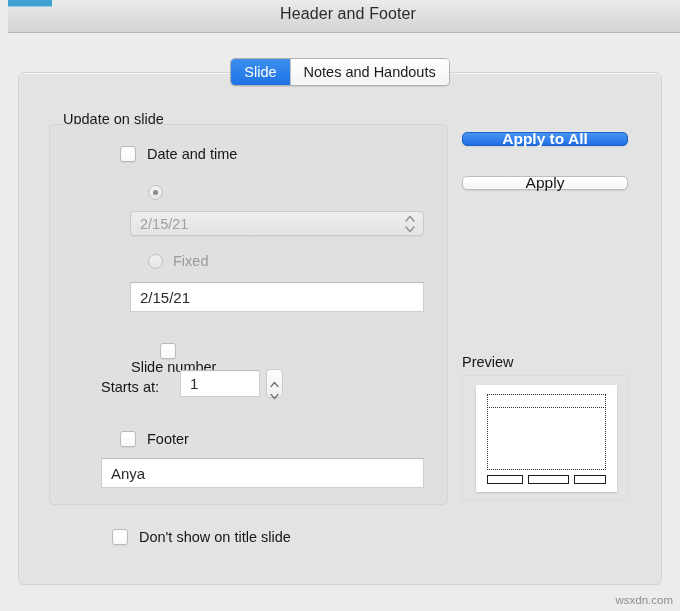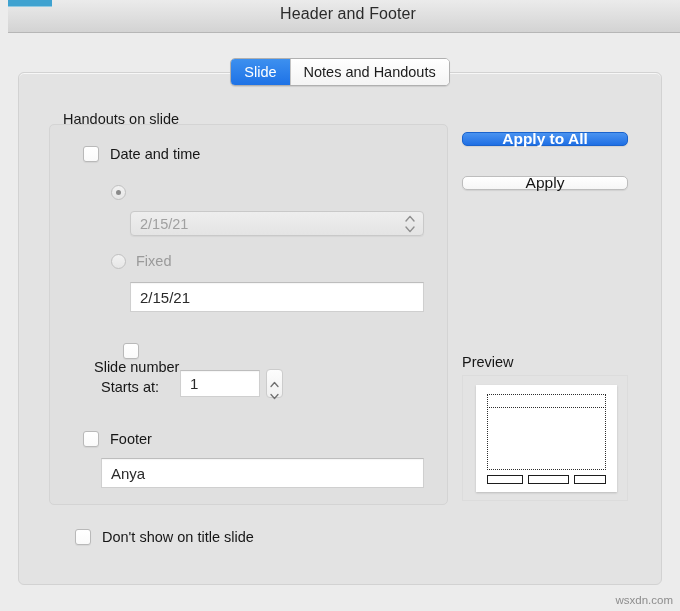--- a/index.html
+++ b/index.html
@@ -109,21 +109,21 @@
     left: 30px; top: 51px;
     width: 399px;
     height: 381px;
     background: #e0e0e0;
     border: 1px solid #d4d4d4;
     border-radius: 5px;
     box-sizing: border-box;
   }
 
   
-  .row { position: absolute; display: flex; align-items: center; }
+  .row { position: absolute; display: flex; align-items: center; margin-left: 37px; }
 
   .checkbox {
     width: 16px; height: 16px;
     border: 1px solid #b9b9b9;
     border-radius: 3px;
     background: linear-gradient(to bottom,#ffffff,#fafafa);
     box-shadow: 0 1px 1px rgba(0,0,0,.06);
     box-sizing: border-box;
     flex: 0 0 auto;
   }
@@ -322,21 +322,21 @@
 
   <div class="tabbar">
     <div class="tabgroup">
       <div class="tab active">Slide</div>
       <div class="tab">Notes and Handouts</div>
     </div>
   </div>
 
   <div class="panel">
 
-    <div class="section-label">Handouts on slide</div>
+    <div class="section-label">Update on slide</div>
 
     <div class="groupbox">
 
       <div class="row" style="left:33px; top:21px;">
         <div class="checkbox"></div>
         <div class="cb-label">Date and time</div>
       </div>
 
       <div class="row" style="left:61px; top:60px;">
         <div class="radio selected"></div>

